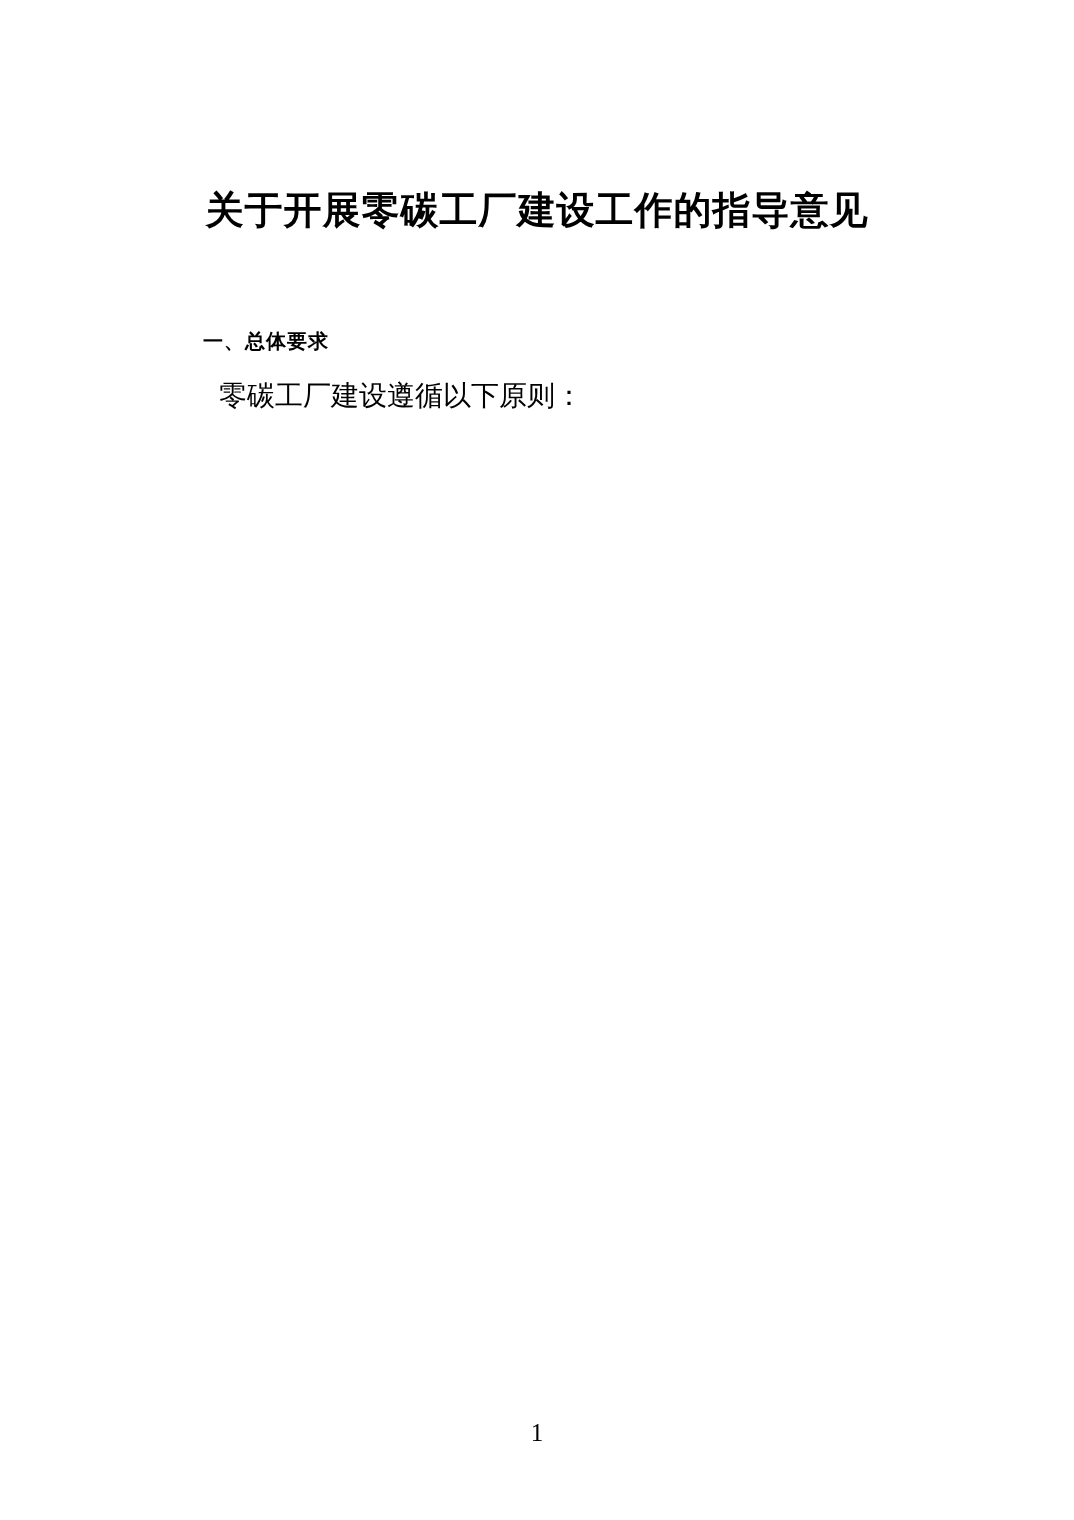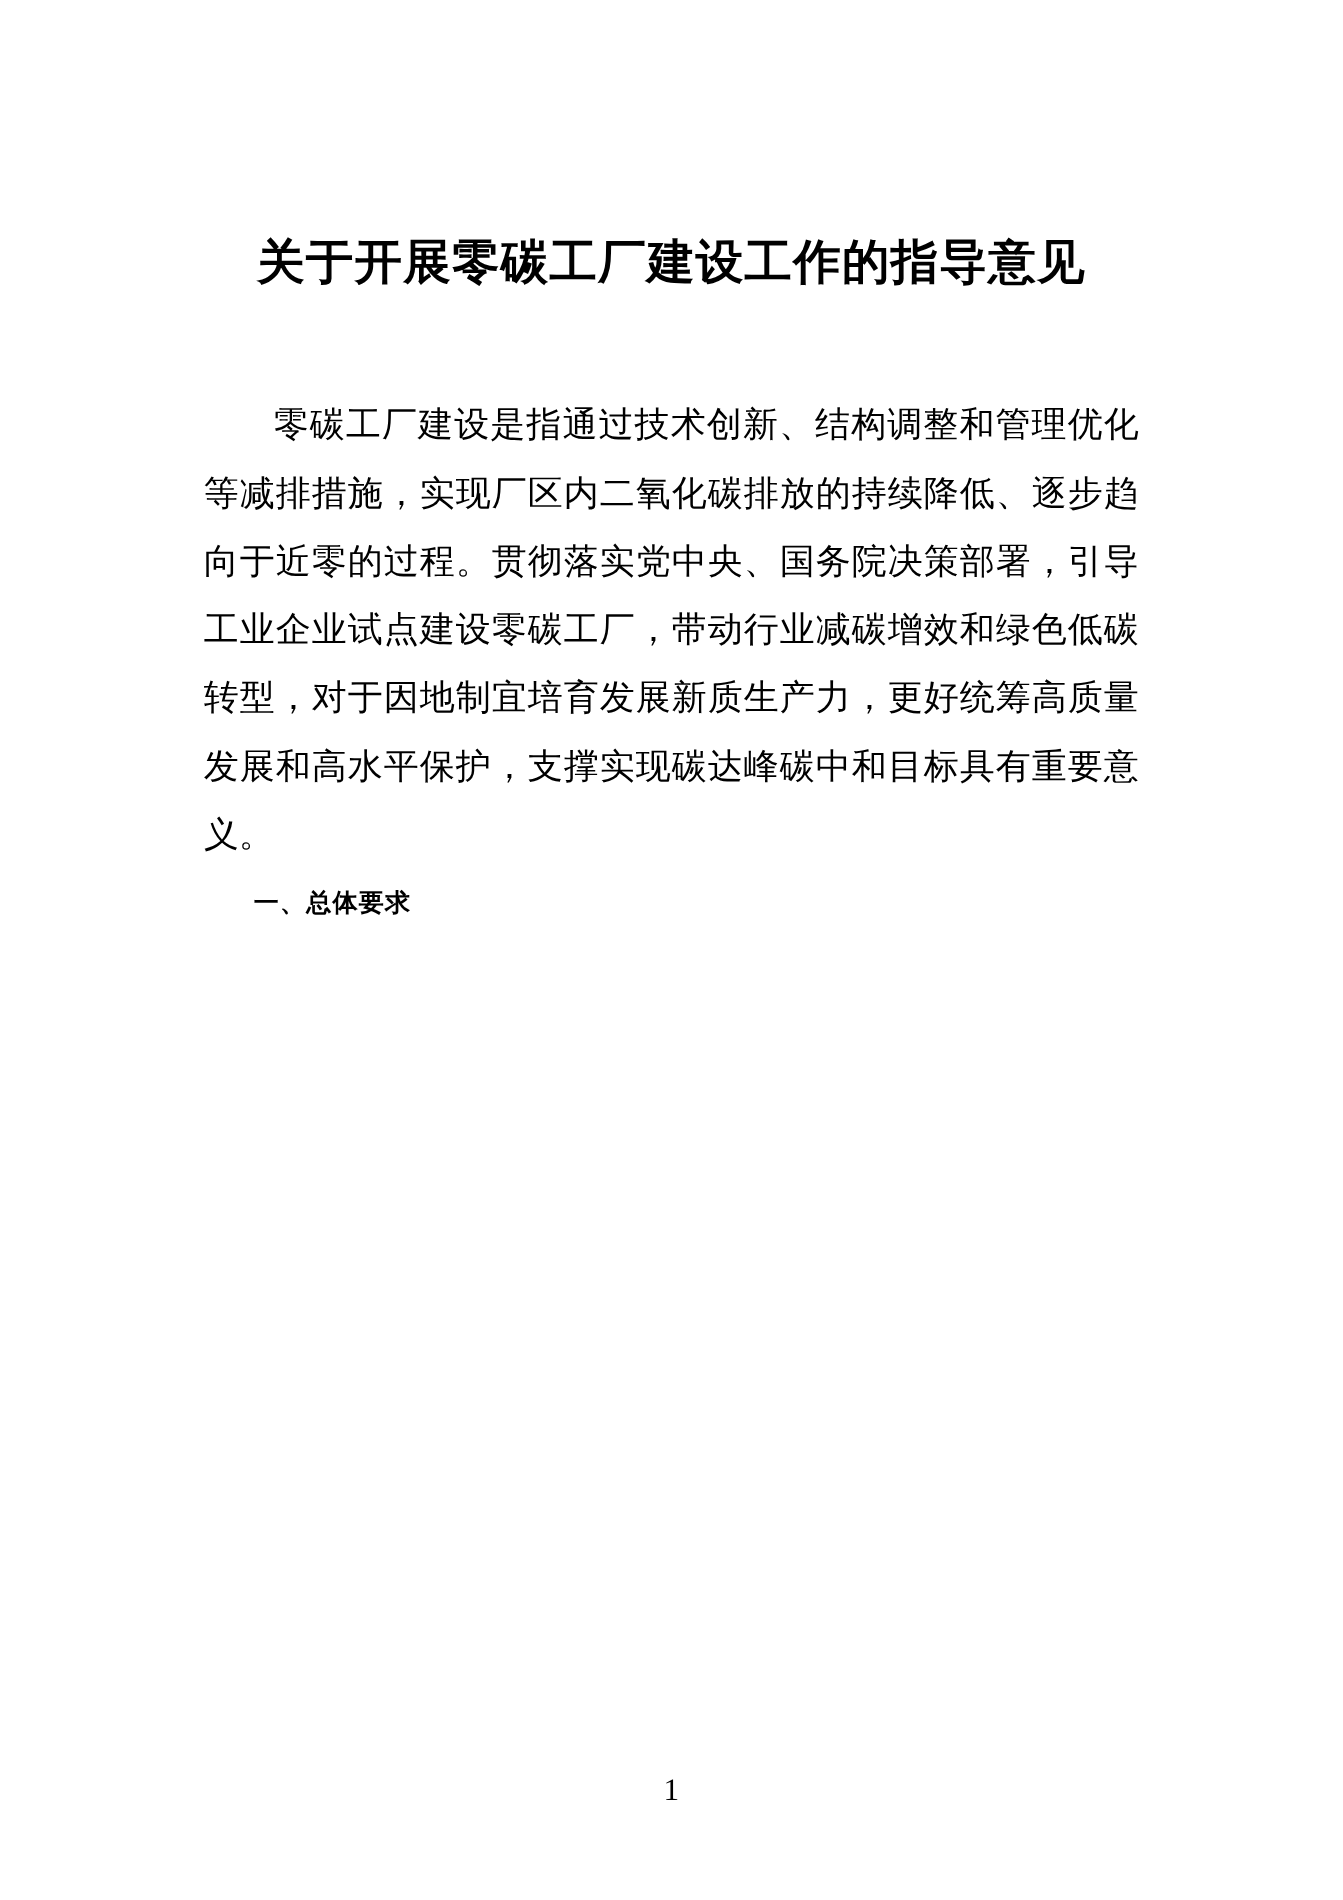--- a/index.html
+++ b/index.html
@@ -67,25 +67,25 @@
 </style>
 </head>
 <body>
 
 <div class="page">
 
   <h1 class="doc-title">关于开展零碳工厂建设工作的指导意见</h1>
 
   <div class="doc-body">
 
-    <p>零碳工厂建设是指通过技术创新、结构调整和管理优化等减排措施，实现厂区内二氧化碳排放的持续降低、逐步趋向于近零的过程。贯彻落实党中央、国务院决策部署，引导工业企业试点建设零碳工厂，带动行业减碳增效和绿色低碳转型，对于因地制宜培育发展新质生产力，更好统筹高质量发展和高水平保护，支撑实现碳达峰碳中和目标具有重要意义。</p>
 
     <h2 class="section-heading">一、总体要求</h2>
 
 
+    <p>零碳工厂建设遵循以下原则：</p>
 
 
   </div>
 
   <div class="page-footer">
     <span>1</span>
   </div>
 
 </div>
 

